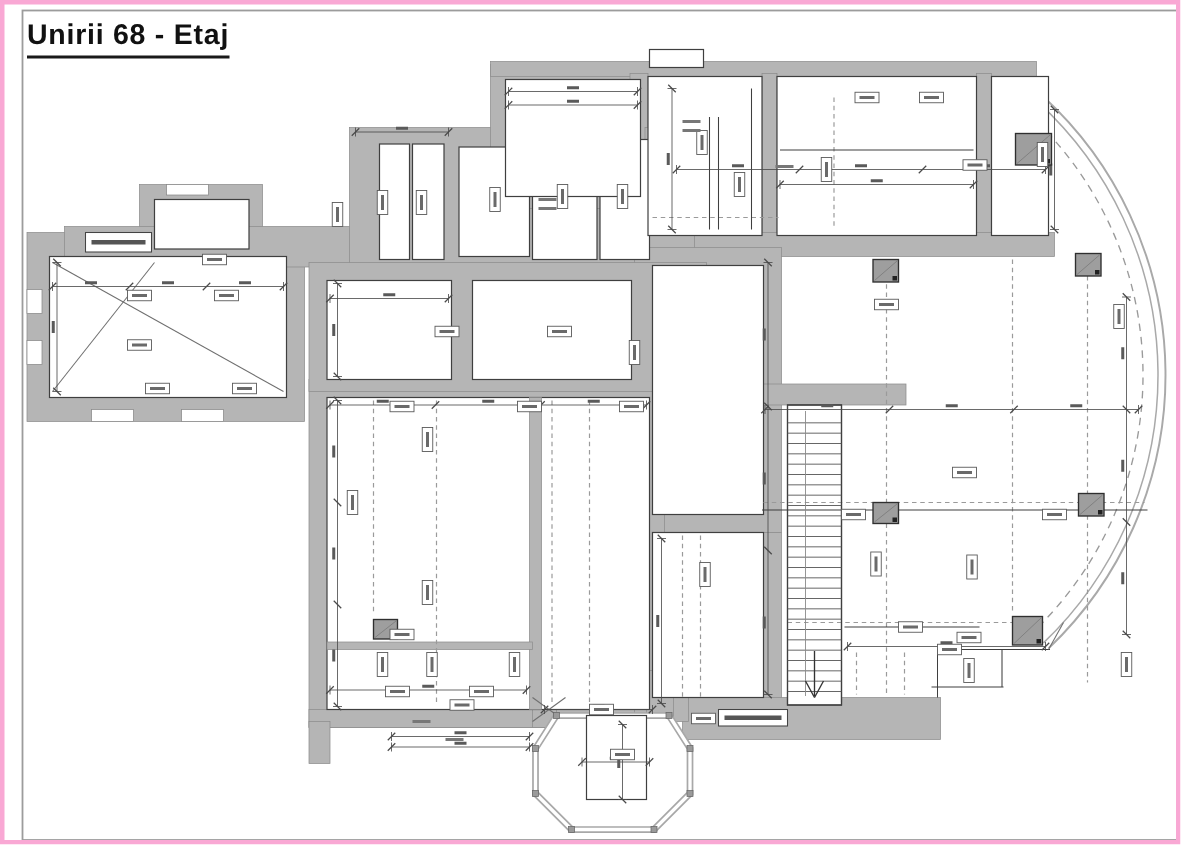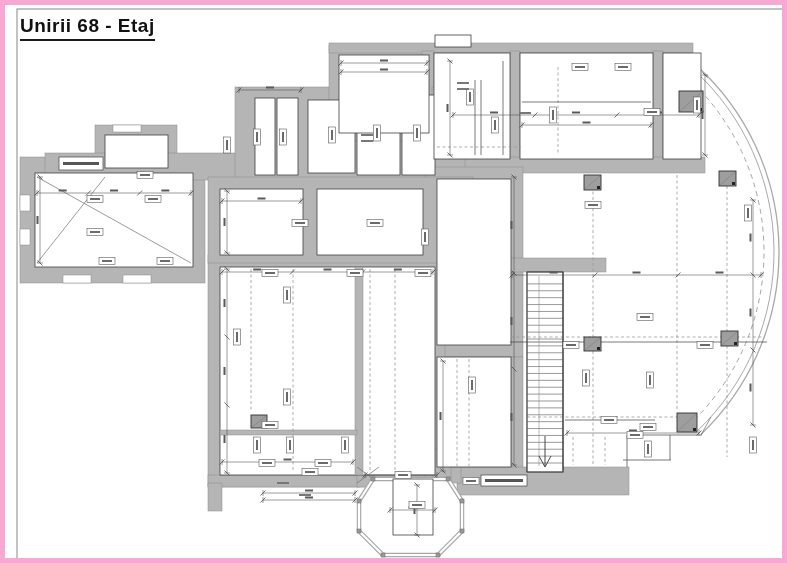--- a/index.html
+++ b/index.html
@@ -1,17 +1,17 @@
 <!DOCTYPE html>
 <html><head>
 <meta charset="utf-8">
 <style>
   html,body{margin:0;padding:0;background:#ffffff;}
   #page{position:relative;width:787px;height:563px;background:#ffffff;overflow:hidden;
-        font-family:"Liberation Sans", sans-serif;border:5px solid #f9a8d4;box-sizing:border-box;}
+        font-family:"Liberation Sans", sans-serif;border:3px solid #f9a8d4;box-sizing:border-box;}
   #title{position:absolute;left:15px;top:9px;font-size:19px;font-weight:bold;color:#111;
          letter-spacing:.5px;border-bottom:2px solid #1a1a1a;padding-bottom:1px;line-height:1.25;}
   svg{position:absolute;left:0;top:0;}
 </style>
 </head>
 <body>
 
 <div id="page">
   <div id="title">Unirii 68 - Etaj</div>
   <svg id="plan" width="787" height="563" viewBox="0 0 787 563">

